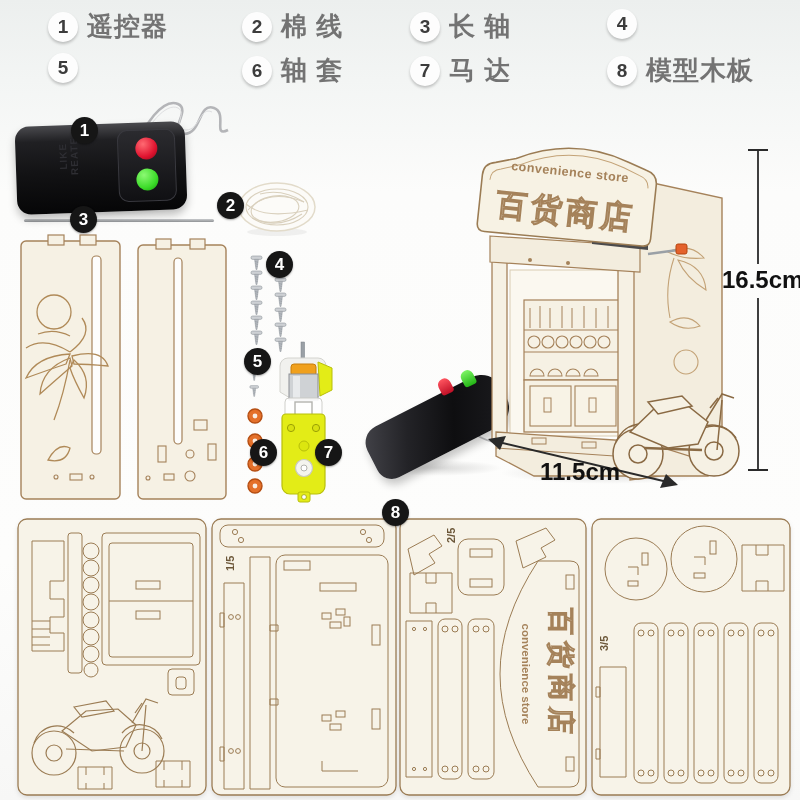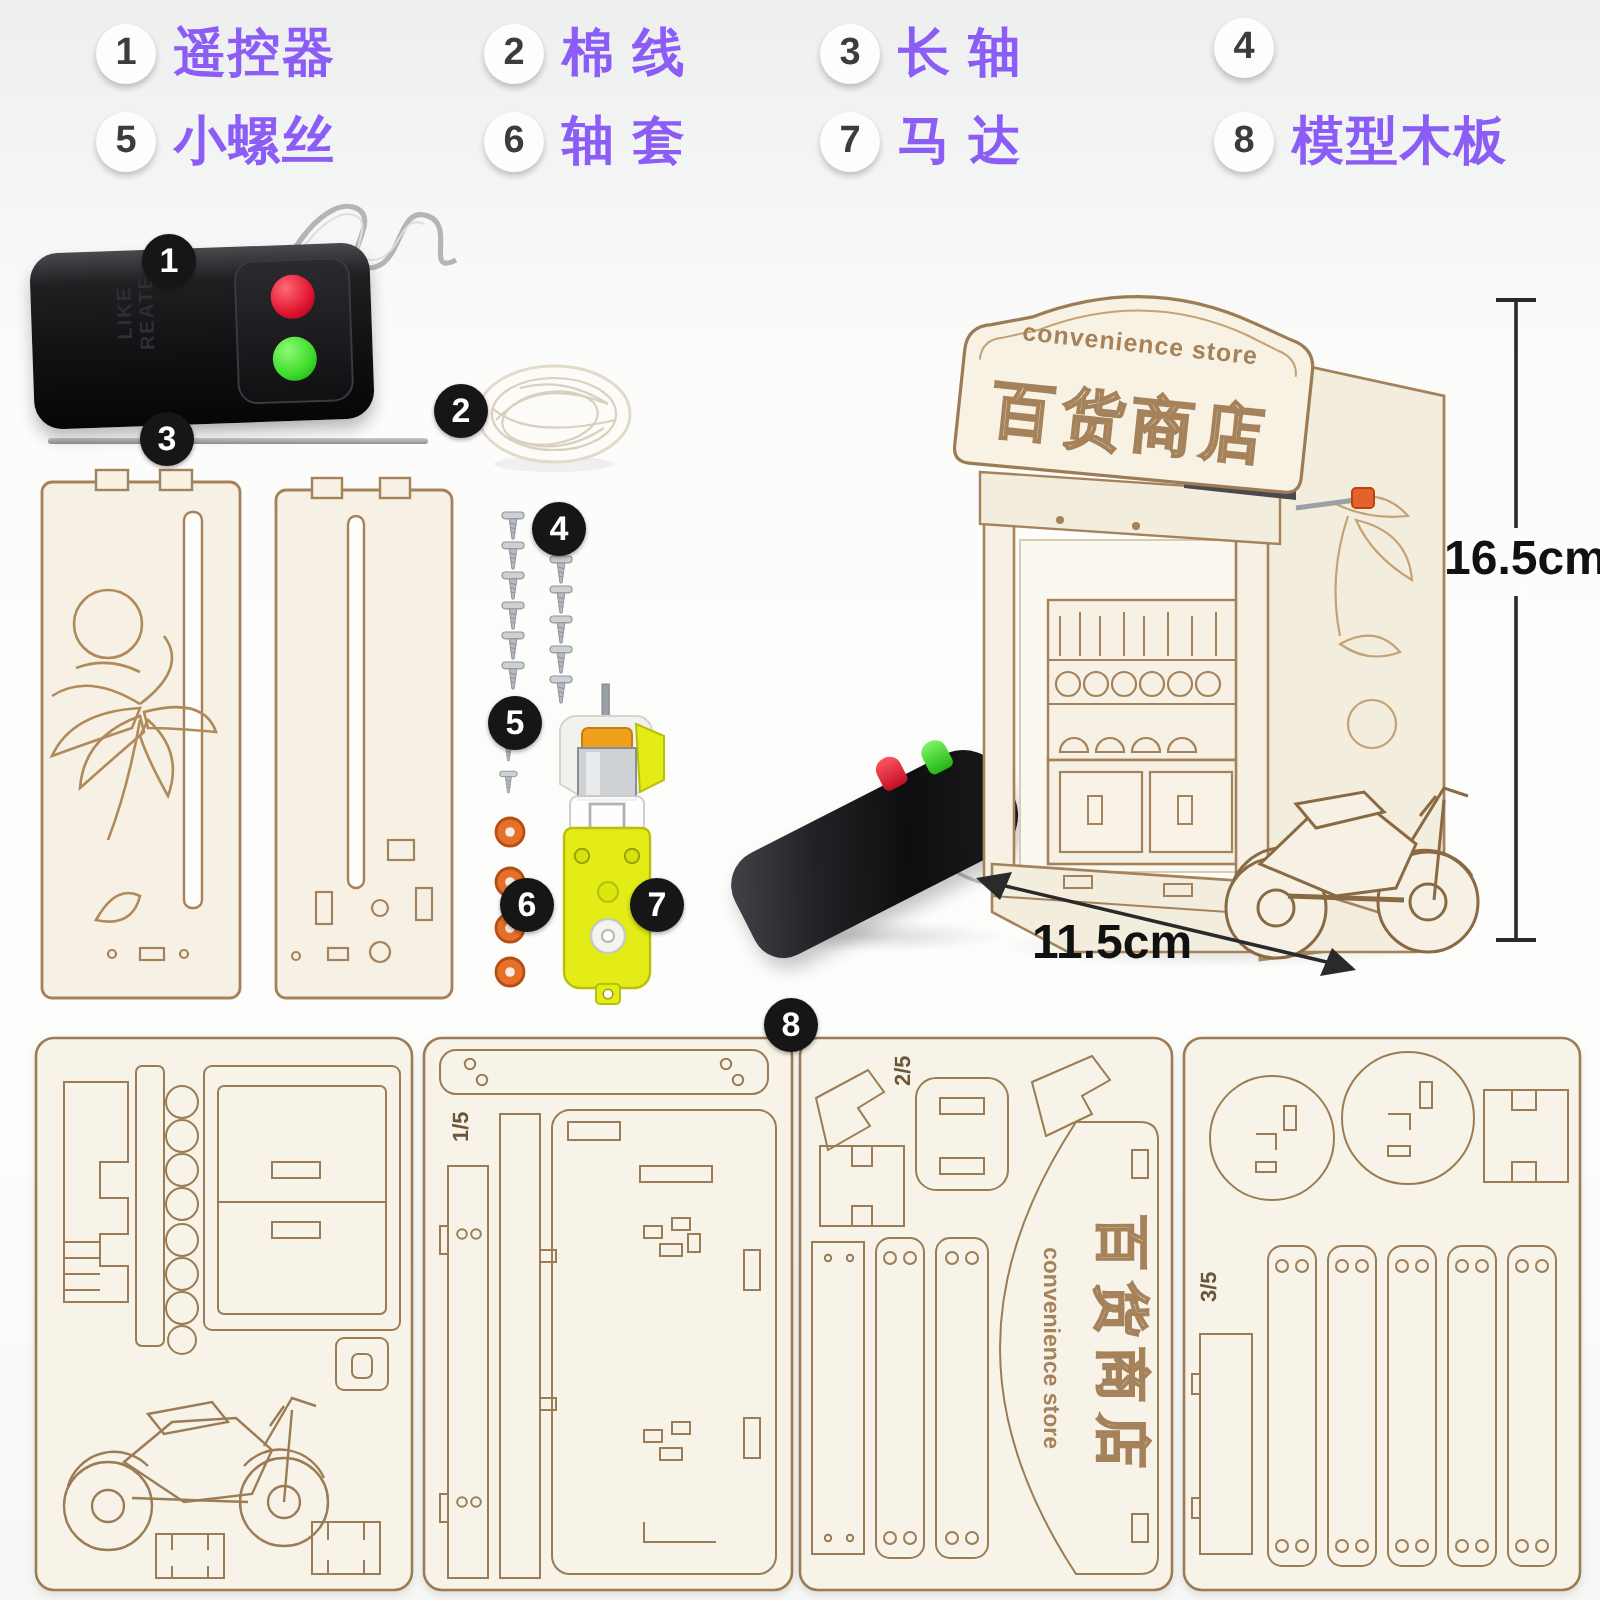--- a/index.html
+++ b/index.html
@@ -12,21 +12,21 @@
   #stage{position:absolute;inset:0;width:800px;height:800px;}
 
   
   .legend-item{position:absolute;display:flex;align-items:center;gap:9px;}
   .num-chip{
     width:30px;height:30px;border-radius:50%;background:#fdfdfd;
     box-shadow:0 2px 3px rgba(0,0,0,.22);
     display:flex;align-items:center;justify-content:center;
     font-size:19px;font-weight:bold;color:#3c3c3c;
   }
-  .legend-label{font-size:26px;font-weight:bold;color:#8b5cf6;letter-spacing:1px;white-space:pre;}
+  .legend-label{font-size:26px;font-weight:bold;color:#737373;letter-spacing:1px;white-space:pre;}
 
   
   .pbadge{
     position:absolute;width:27px;height:27px;border-radius:50%;
     background:#161616;color:#fff;display:flex;align-items:center;justify-content:center;
     font-size:17px;font-weight:bold;box-shadow:0 1px 2px rgba(0,0,0,.35);z-index:30;
   }
 
   
   .remote1{position:absolute;left:16px;top:124px;width:170px;height:88px;transform:rotate(-2deg);z-index:5;}
@@ -87,21 +87,20 @@
   </div>
   <div class="legend-item" style="left:410px;top:9px">
     <span class="num-chip">3</span>
     <span class="legend-label">长 轴</span>
   </div>
   <div class="legend-item" style="left:607px;top:9px">
     <span class="num-chip">4</span>
   </div>
   <div class="legend-item" style="left:48px;top:53px">
     <span class="num-chip">5</span>
-    <span class="legend-label">小螺丝</span>
   </div>
   <div class="legend-item" style="left:242px;top:53px">
     <span class="num-chip">6</span>
     <span class="legend-label">轴 套</span>
   </div>
   <div class="legend-item" style="left:410px;top:53px">
     <span class="num-chip">7</span>
     <span class="legend-label">马 达</span>
   </div>
   <div class="legend-item" style="left:607px;top:53px">
@@ -352,21 +351,21 @@
     <line x1="16" y1="156" x2="16" y2="328" stroke="#2a2a2a" stroke-width="1.8"></line>
     <line x1="6" y1="328" x2="26" y2="328" stroke="#2a2a2a" stroke-width="2"></line>
   </svg>
   <div class="dim-label" style="left:722px;top:266px">16.5cm</div>
 
   <svg style="position:absolute;left:478px;top:424px;z-index:20" width="212" height="72" viewBox="0 0 212 72">
     <line x1="12" y1="16" x2="198" y2="60" stroke="#2a2a2a" stroke-width="1.8"></line>
     <polygon points="10,15 28,12 22,26" fill="#2a2a2a"></polygon>
     <polygon points="200,61 182,64 188,50" fill="#2a2a2a"></polygon>
   </svg>
-  <div class="dim-label" style="left:516px;top:458px">11.5cm</div>
+  <div class="dim-label" style="left:540px;top:458px">11.5cm</div>
 
   <div class="pbadge" style="left:71px;top:117px">1</div>
   <div class="pbadge" style="left:217px;top:192px">2</div>
   <div class="pbadge" style="left:70px;top:206px">3</div>
   <div class="pbadge" style="left:266px;top:251px">4</div>
   <div class="pbadge" style="left:244px;top:348px">5</div>
   <div class="pbadge" style="left:250px;top:439px">6</div>
   <div class="pbadge" style="left:315px;top:439px">7</div>
   <div class="pbadge" style="left:382px;top:499px">8</div>
 

